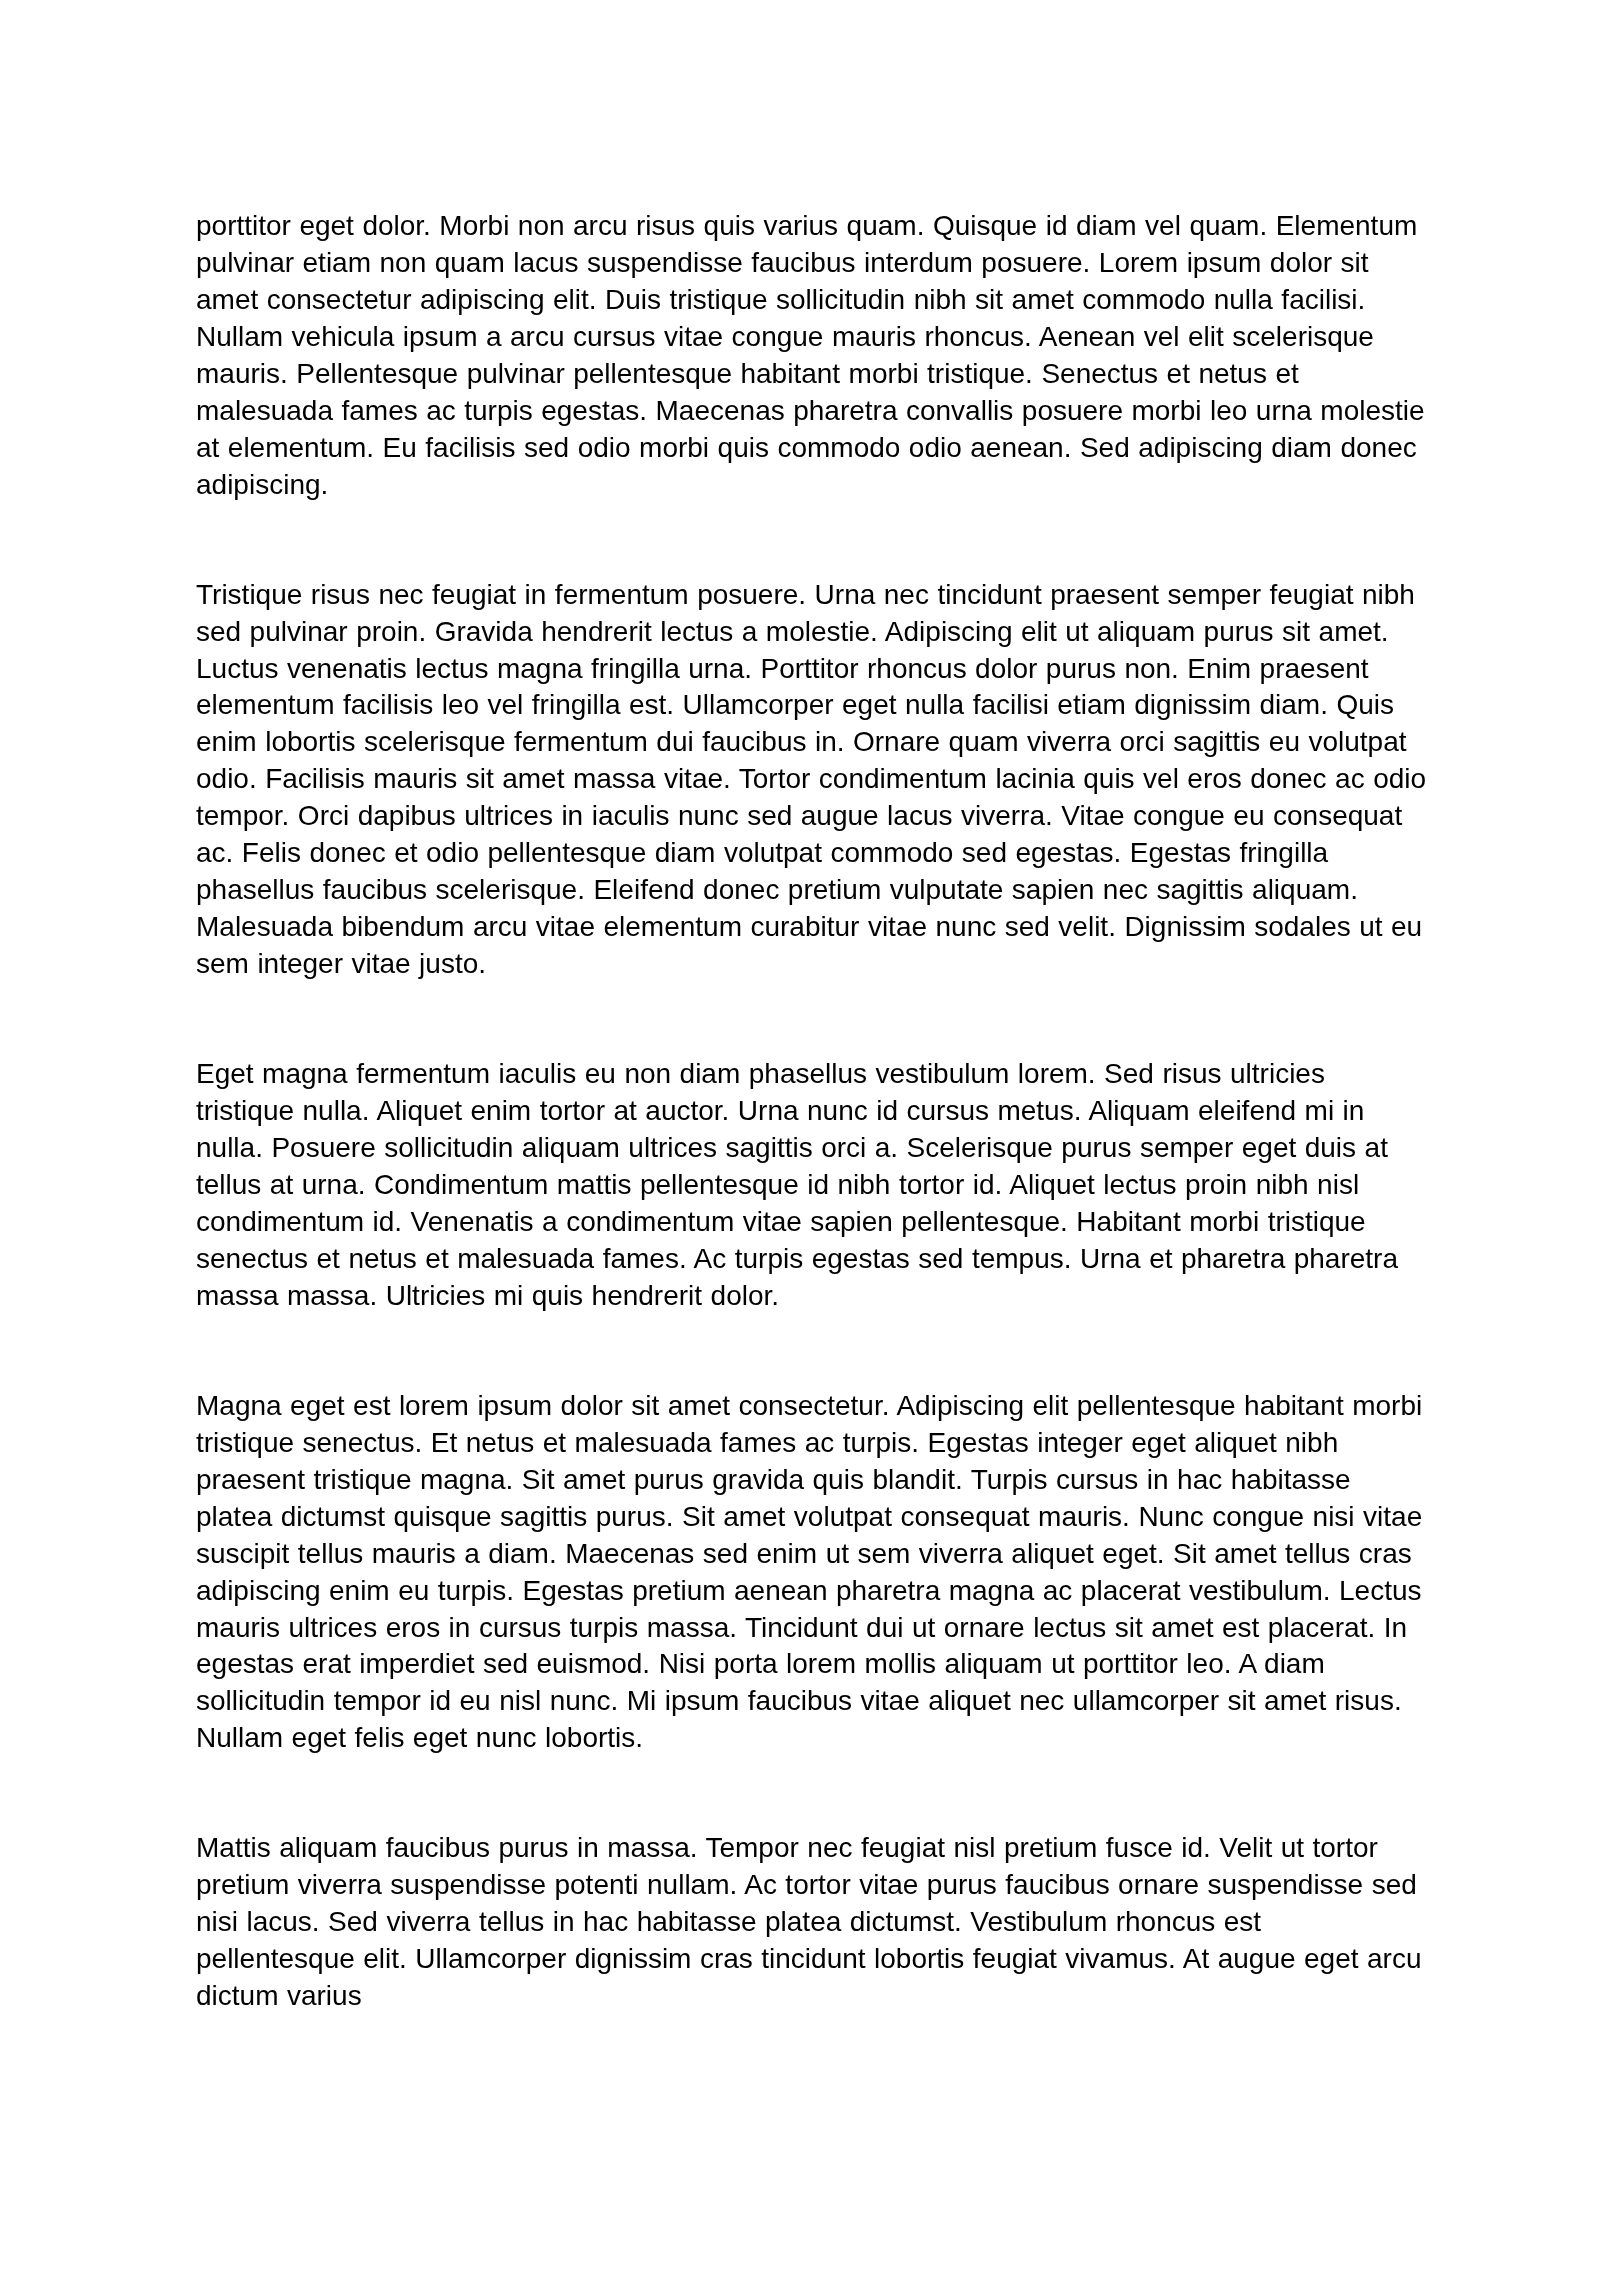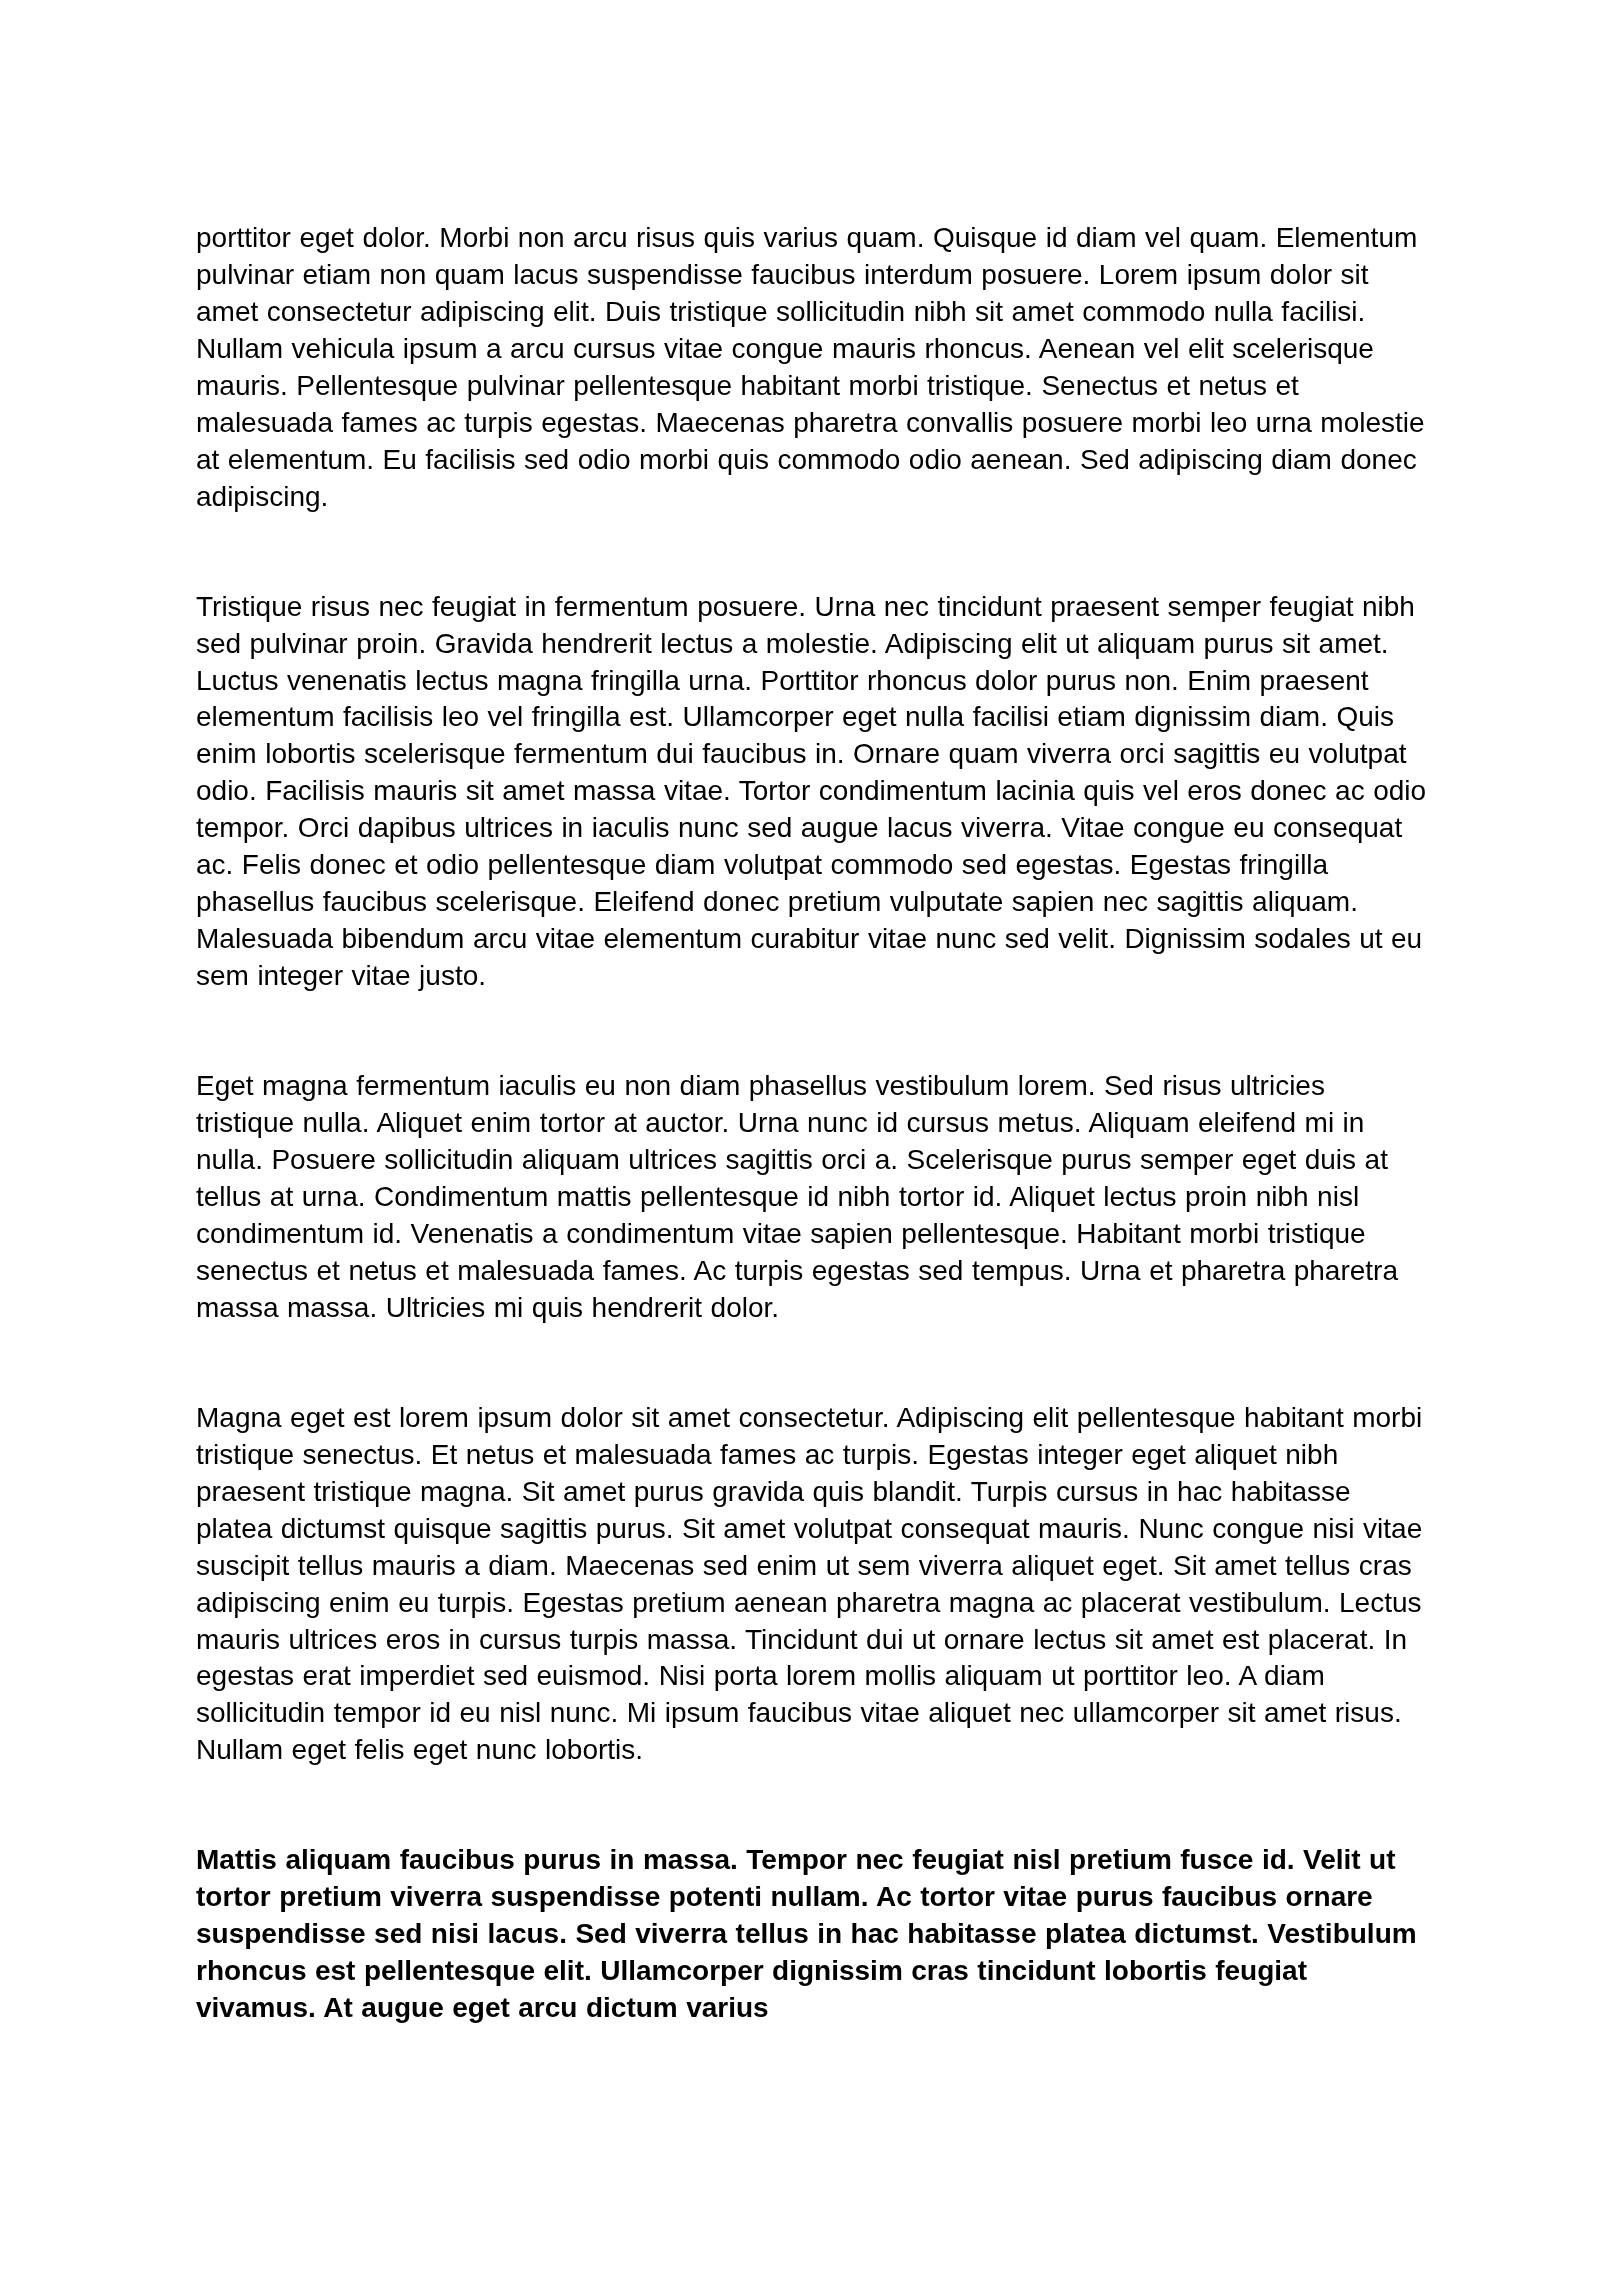--- a/index.html
+++ b/index.html
@@ -19,26 +19,25 @@
   }
   .doc-body {
     width: 1231px;
     color: #000000;
     font-size: 28px;
     line-height: 1.32;
     text-align: left;
     letter-spacing: 0px;
   }
   .doc-body p {
-    margin: 12px 0 73px 0;
+    margin: 0 0 73px 0;
     word-spacing: 0.7px;
   }
   .doc-body p:last-child {
     margin-bottom: 0;
-    font-weight: bold;
   }
 </style>
 </head>
 <body>
 
 <div class="page">
   <div class="doc-body">
     <p>porttitor eget dolor. Morbi non arcu risus quis varius quam. Quisque id diam vel quam. Elementum pulvinar etiam non quam lacus suspendisse faucibus interdum posuere. Lorem ipsum dolor sit amet consectetur adipiscing elit. Duis tristique sollicitudin nibh sit amet commodo nulla facilisi. Nullam vehicula ipsum a arcu cursus vitae congue mauris rhoncus. Aenean vel elit scelerisque mauris. Pellentesque pulvinar pellentesque habitant morbi tristique. Senectus et netus et malesuada fames ac turpis egestas. Maecenas pharetra convallis posuere morbi leo urna molestie at elementum. Eu facilisis sed odio morbi quis commodo odio aenean. Sed adipiscing diam donec adipiscing.</p>
     <p>Tristique risus nec feugiat in fermentum posuere. Urna nec tincidunt praesent semper feugiat nibh sed pulvinar proin. Gravida hendrerit lectus a molestie. Adipiscing elit ut aliquam purus sit amet. Luctus venenatis lectus magna fringilla urna. Porttitor rhoncus dolor purus non. Enim praesent elementum facilisis leo vel fringilla est. Ullamcorper eget nulla facilisi etiam dignissim diam. Quis enim lobortis scelerisque fermentum dui faucibus in. Ornare quam viverra orci sagittis eu volutpat odio. Facilisis mauris sit amet massa vitae. Tortor condimentum lacinia quis vel eros donec ac odio tempor. Orci dapibus ultrices in iaculis nunc sed augue lacus viverra. Vitae congue eu consequat ac. Felis donec et odio pellentesque diam volutpat commodo sed egestas. Egestas fringilla phasellus faucibus scelerisque. Eleifend donec pretium vulputate sapien nec sagittis aliquam. Malesuada bibendum arcu vitae elementum curabitur vitae nunc sed velit. Dignissim sodales ut eu sem integer vitae justo.</p>
     <p>Eget magna fermentum iaculis eu non diam phasellus vestibulum lorem. Sed risus ultricies tristique nulla. Aliquet enim tortor at auctor. Urna nunc id cursus metus. Aliquam eleifend mi in nulla. Posuere sollicitudin aliquam ultrices sagittis orci a. Scelerisque purus semper eget duis at tellus at urna. Condimentum mattis pellentesque id nibh tortor id. Aliquet lectus proin nibh nisl condimentum id. Venenatis a condimentum vitae sapien pellentesque. Habitant morbi tristique senectus et netus et malesuada fames. Ac turpis egestas sed tempus. Urna et pharetra pharetra massa massa. Ultricies mi quis hendrerit dolor.</p>

